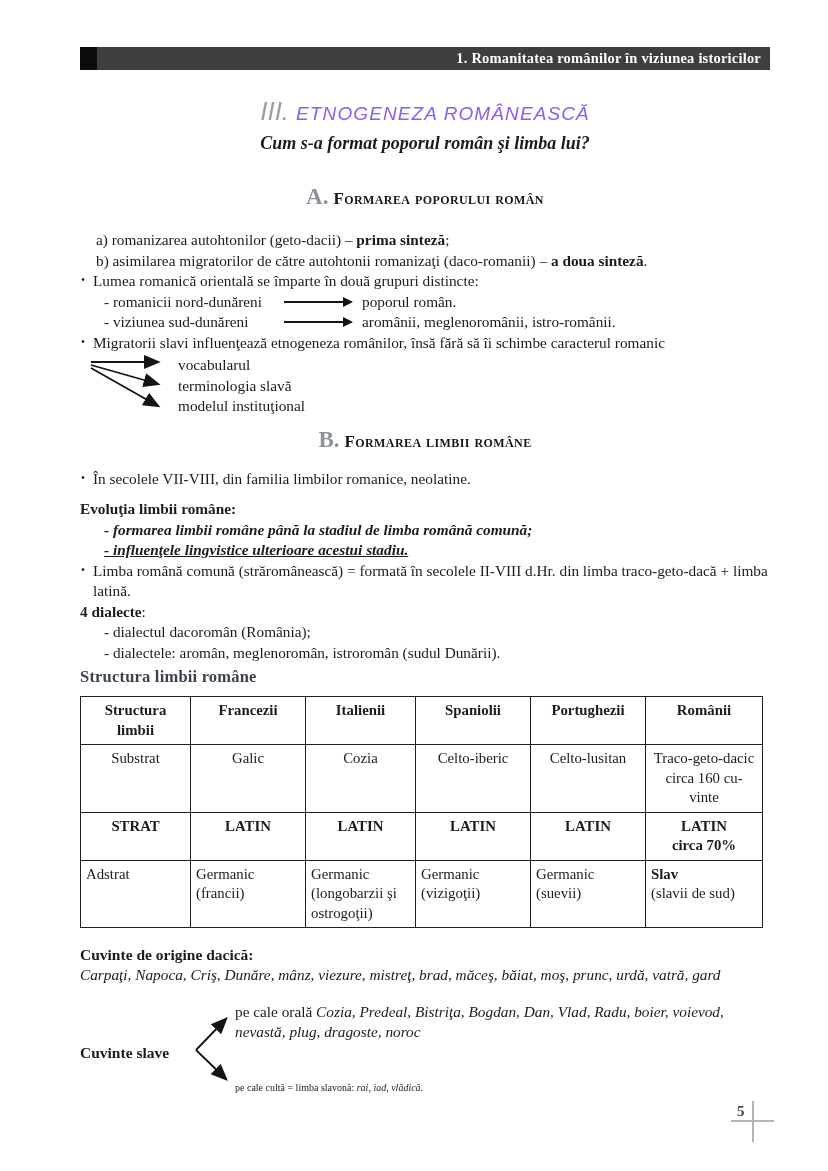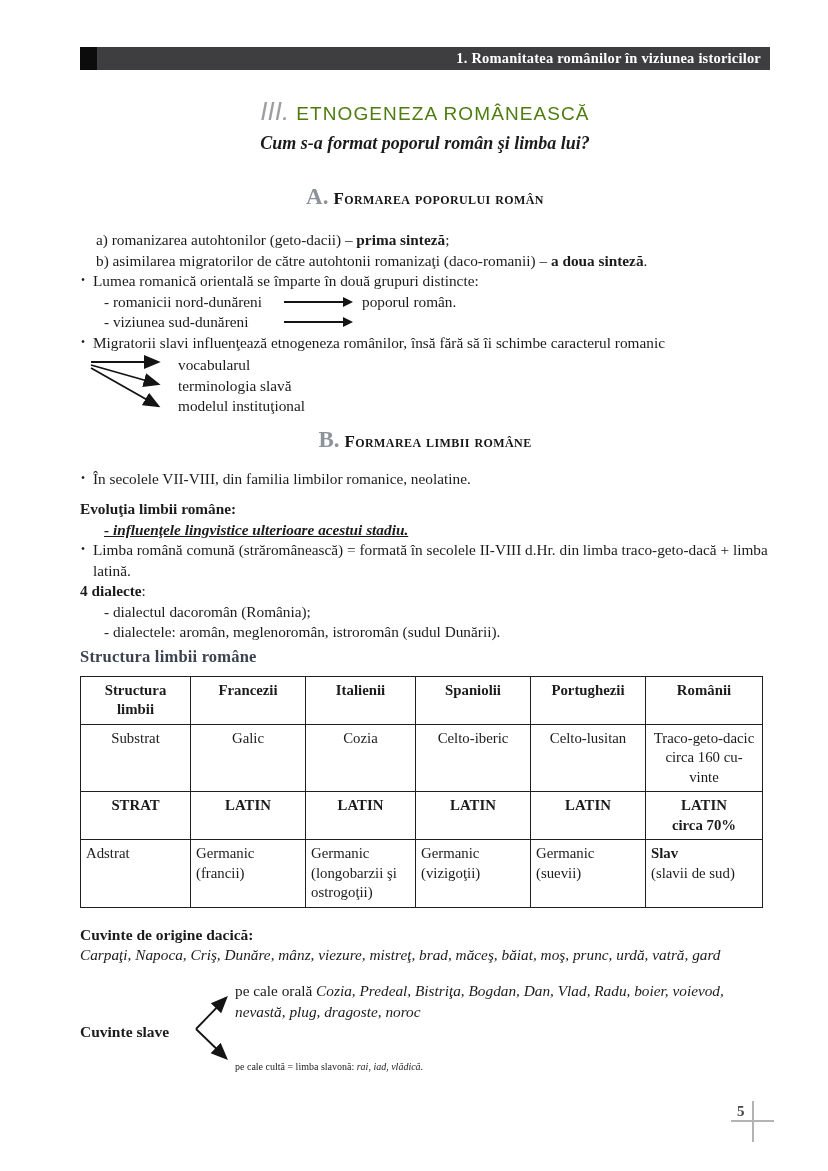--- a/index.html
+++ b/index.html
@@ -19,22 +19,22 @@
   .bar-text { color: #ffffff; font-weight: bold; font-size: 14.5px; letter-spacing: 0.2px; }
 
   .content { position: absolute; left: 80px; top: 96px; width: 690px; }
 
   .doc-title { text-align: center; line-height: 30px; }
   .title-numeral {
     font-family: "Liberation Sans", sans-serif; font-style: italic;
     font-size: 26px; color: #9c9ea1; margin-right: 7px;
   }
   .title-text {
-    font-family: "Liberation Sans", sans-serif; 
-    font-size: 19px; letter-spacing: 1.1px; color: #4d7c0f;
+    font-family: "Liberation Sans", sans-serif; font-style: italic;
+    font-size: 19px; letter-spacing: 1.1px; color: #8b5cf6;
   }
   .doc-subtitle { text-align: center; font-weight: bold; font-style: italic; font-size: 18px; margin-top: 3px; }
 
   .section-heading { text-align: center; margin-top: 28px; line-height: 30px; }
   .section-heading.b { margin-top: 8px; }
   .section-letter { font-size: 23px; font-weight: bold; color: #8d929b; margin-right: 5px; }
   .section-title { font-size: 17px; font-weight: bold; font-variant: small-caps; letter-spacing: 0.4px; color: #161616; }
 
   p { margin: 0; }
   .line { font-size: 15.3px; line-height: 20.5px; }
@@ -114,20 +114,21 @@
       <p class="line bullet"><span class="dot"></span><span>Lumea romanică orientală se împarte în două grupuri distincte:</span></p>
 
       <div class="branch-row">
           <span class="branch-label">- romanicii nord-dunăreni</span>
           <span class="h-arrow"></span>
           <span class="branch-target">poporul român.</span>
         </div>
       <div class="branch-row">
           <span class="branch-label">- viziunea sud-dunăreni</span>
           <span class="h-arrow"></span>
+          <span class="branch-target">aromânii, meglenoromânii, istro-românii.</span>
         </div>
 
       <p class="line bullet"><span class="dot"></span><span>Migratorii slavi influenţează etnogeneza românilor, însă fără să îi schimbe caracterul romanic</span></p>
 
       <div class="fan">
         <svg class="fan-svg" width="88" height="60" viewBox="0 0 88 60">
           <defs>
             <marker id="ahA" markerWidth="10" markerHeight="9" refX="8" refY="4.5" orient="auto">
               <path d="M0,0.5 L9.5,4.5 L0,8.5 z" fill="#141414"></path>
             </marker>
@@ -143,20 +144,21 @@
         </div>
       </div>
     </div>
 
     <div class="section-heading b"><span class="section-letter">B.</span><span class="section-title">Formarea limbii române</span></div>
 
     <div class="body-b">
       <p class="line bullet"><span class="dot"></span><span>În secolele VII-VIII, din familia limbilor romanice, neolatine.</span></p>
 
       <p class="line bold mt10">Evoluţia limbii române:</p>
+      <p class="line evo-item">- formarea limbii române până la stadiul de limba română comună;</p>
       <p class="line evo-item u">- influenţele lingvistice ulterioare acestui stadiu.</p>
 
       <p class="line bullet"><span class="dot"></span><span>Limba română comună (străromânească) = formată în secolele II-VIII d.Hr. din limba traco-geto-dacă +  limba latină.</span></p>
 
       <p class="line"><b>4 dialecte</b><span>:</span></p>
       <p class="line indent2">- dialectul dacoromân (România);</p>
       <p class="line indent2">- dialectele: aromân, meglenoromân, istroromân (sudul Dunării).</p>
     </div>
 
     <div class="struct-heading">Structura limbii române</div>

